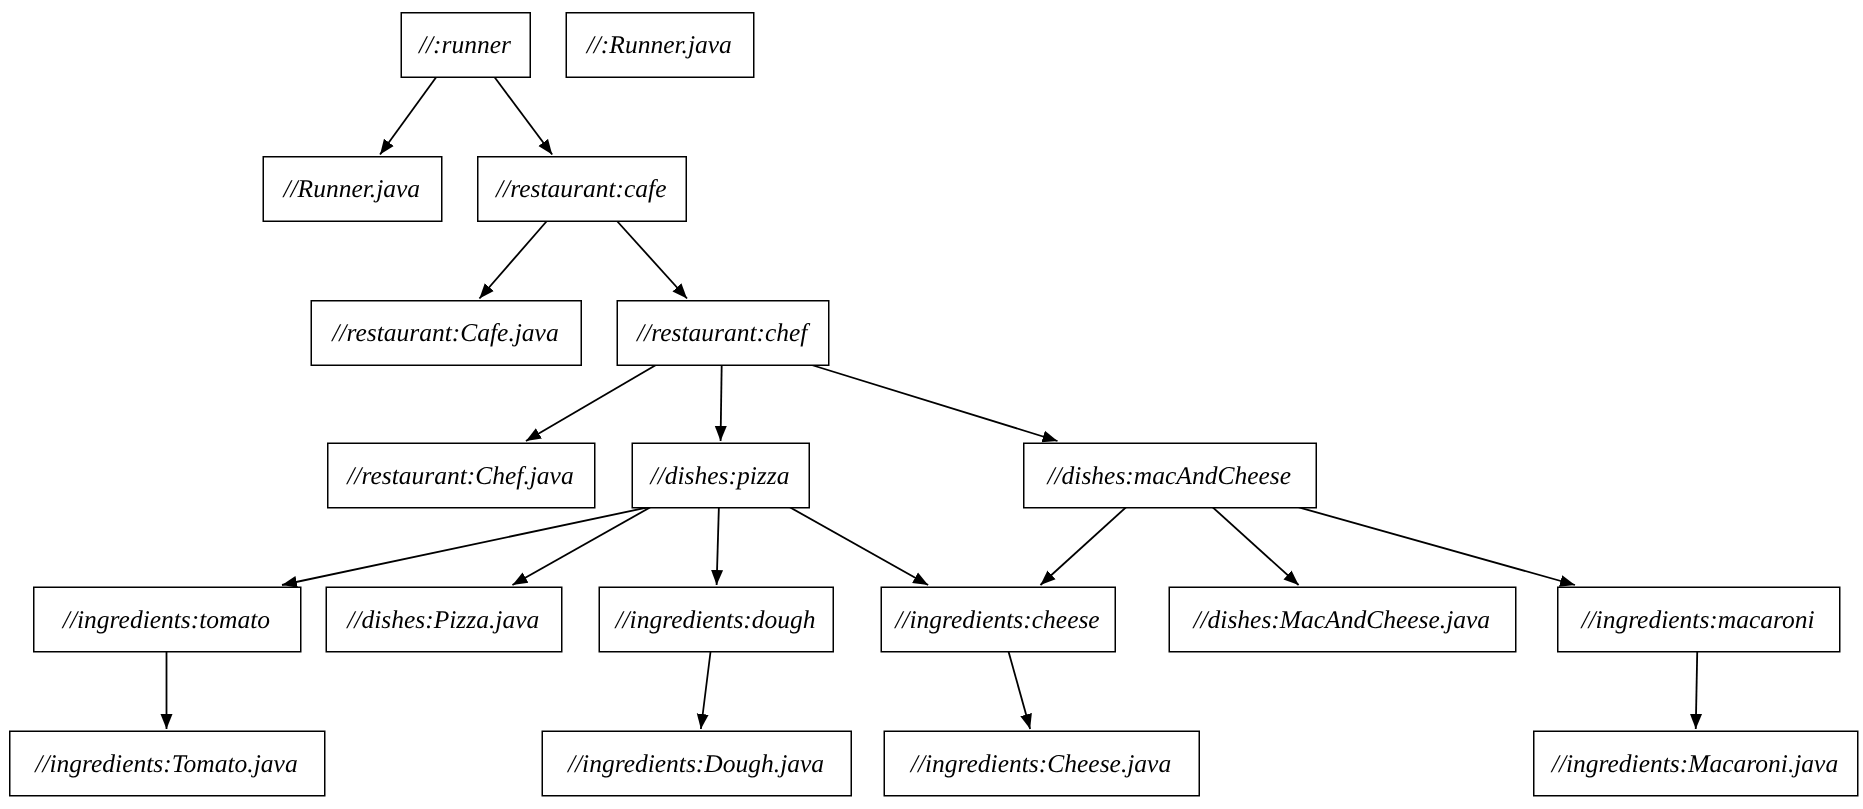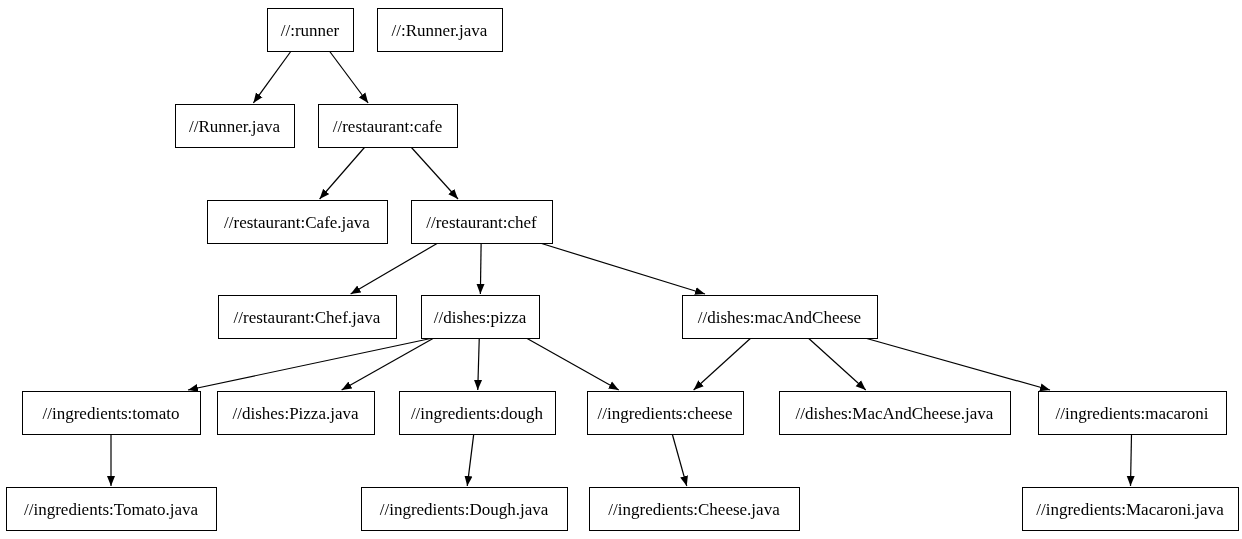--- a/index.html
+++ b/index.html
@@ -6,20 +6,21 @@
     margin: 0;
     padding: 0;
     background: #ffffff;
   }
   .canvas {
     position: relative;
     width: 1242px;
     height: 539px;
     background: #ffffff;
     overflow: hidden;
+    font-style: italic;
   }
   svg {
     display: block;
   }
   .node-rect {
     fill: #ffffff;
     stroke: #000000;
     stroke-width: 1;
   }
   .node-label {

